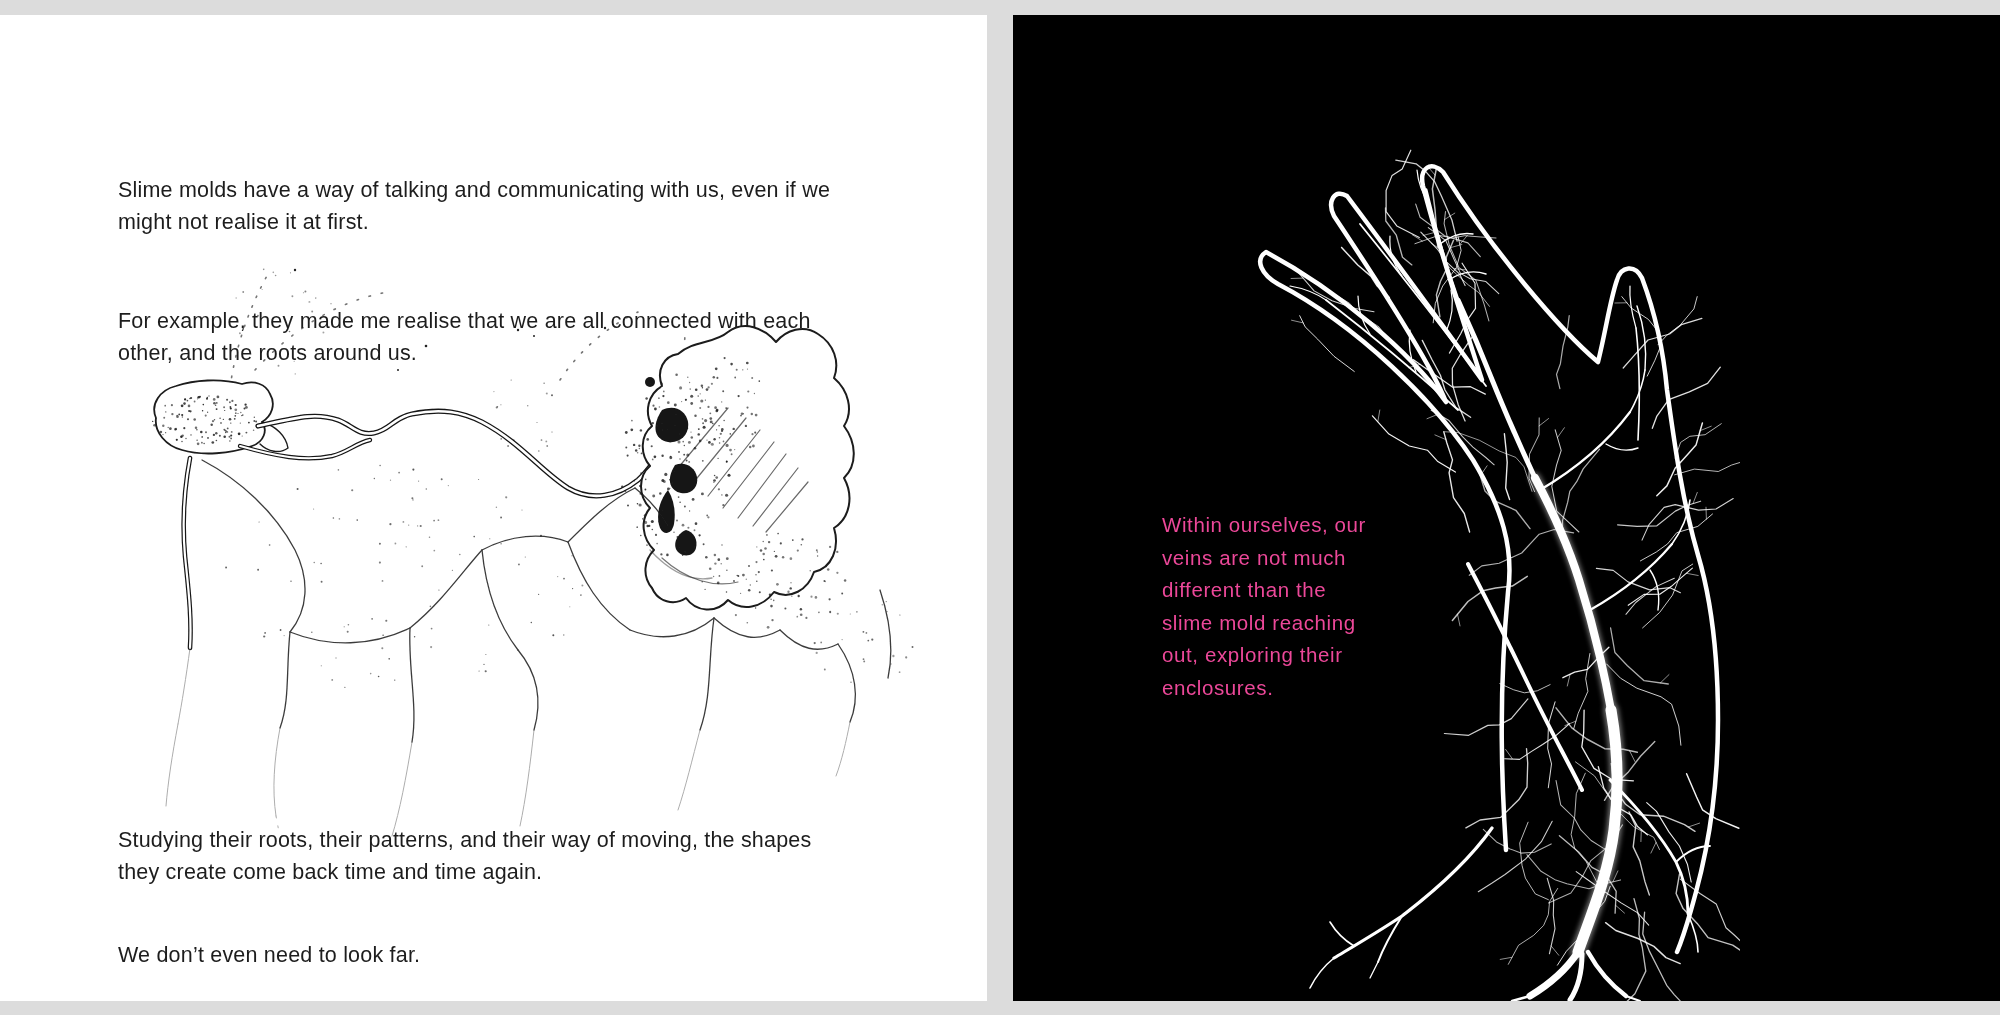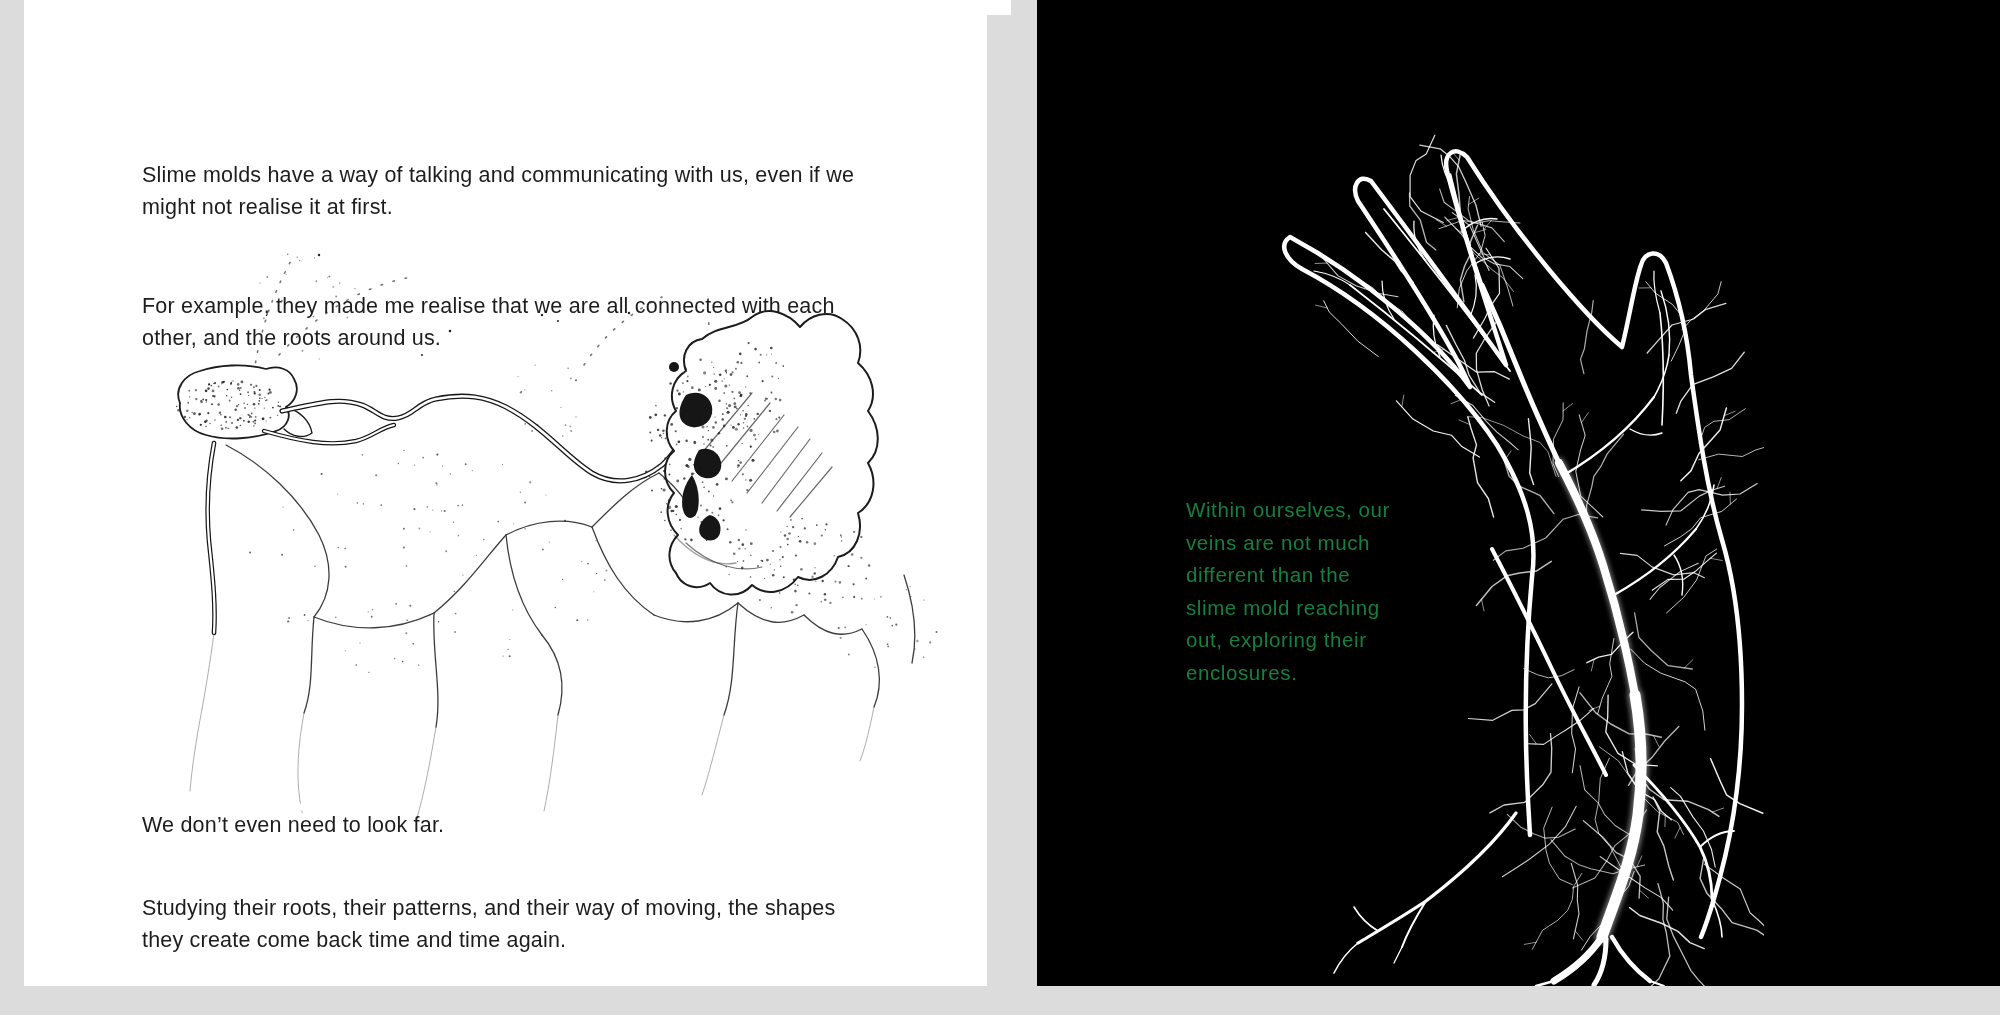--- a/index.html
+++ b/index.html
@@ -3,41 +3,41 @@
 <meta charset="utf-8">
 <style>
   html,body{margin:0;padding:0;}
   body{
     width:2000px;height:1015px;
     background:#dcdcdc;
     position:relative;
     overflow:hidden;
     font-family:"Liberation Sans","DejaVu Sans",sans-serif;
   }
-  .page{position:absolute;top:0;height:986px;width:987px;margin-left:24px;}
+  .page{position:absolute;top:15px;height:986px;width:987px;}
   .page-left{left:0;background:#ffffff;}
   .page-right{left:1013px;background:#000000;}
   .gutter{position:absolute;left:987px;top:15px;width:26px;height:986px;background:#dcdcdc;}
   .body-text{
     position:absolute;
     color:#1d1d1d;
     font-size:21.5px;
     line-height:32px;
     letter-spacing:.2px;
     white-space:pre-line;
   }
   .intro{left:118px;top:127px;width:770px;}
   .outro{left:118px;top:777px;width:770px;}
   .para{margin:0;}
   .para + .para{margin-top:35px;}
   .outro .para + .para{margin-top:19px;}
   .caption{
     position:absolute;
     left:149px;top:494px;width:240px;
-    color:#15803d;
+    color:#ec4899;
     font-size:20.5px;
     line-height:32.5px;
     letter-spacing:.6px;
     white-space:pre-line;
   }
   svg{display:block;}
   .illus{position:absolute;}
   #slime-svg{left:90px;top:235px;}
   #hand-svg{left:217px;top:125px;}
 </style>
@@ -728,23 +728,23 @@
           <circle cx="199.5" cy="81.5" r="0.81" opacity="0.58"></circle>
           <circle cx="173.7" cy="19.3" r="0.83" opacity="0.51"></circle>
           <circle cx="167.9" cy="65.8" r="0.97" opacity="0.57"></circle>
           <circle cx="149.9" cy="83.3" r="0.95" opacity="0.43"></circle>
           <circle cx="188.5" cy="115.8" r="0.97" opacity="0.48"></circle>
         </g>
     </g>
   </svg>
 
   <div class="body-text outro">
-    <p class="para">We don’t even need to look far.</p>
     <p class="para">Studying their roots, their patterns, and their way of moving, the shapes
 they create come back time and time again.</p>
+    <p class="para">We don’t even need to look far.</p>
   </div>
 </div>
 
 <div class="gutter"></div>
 
 <div class="page page-right">
   <div class="caption">Within ourselves, our
 veins are not much
 different than the
 slime mold reaching

